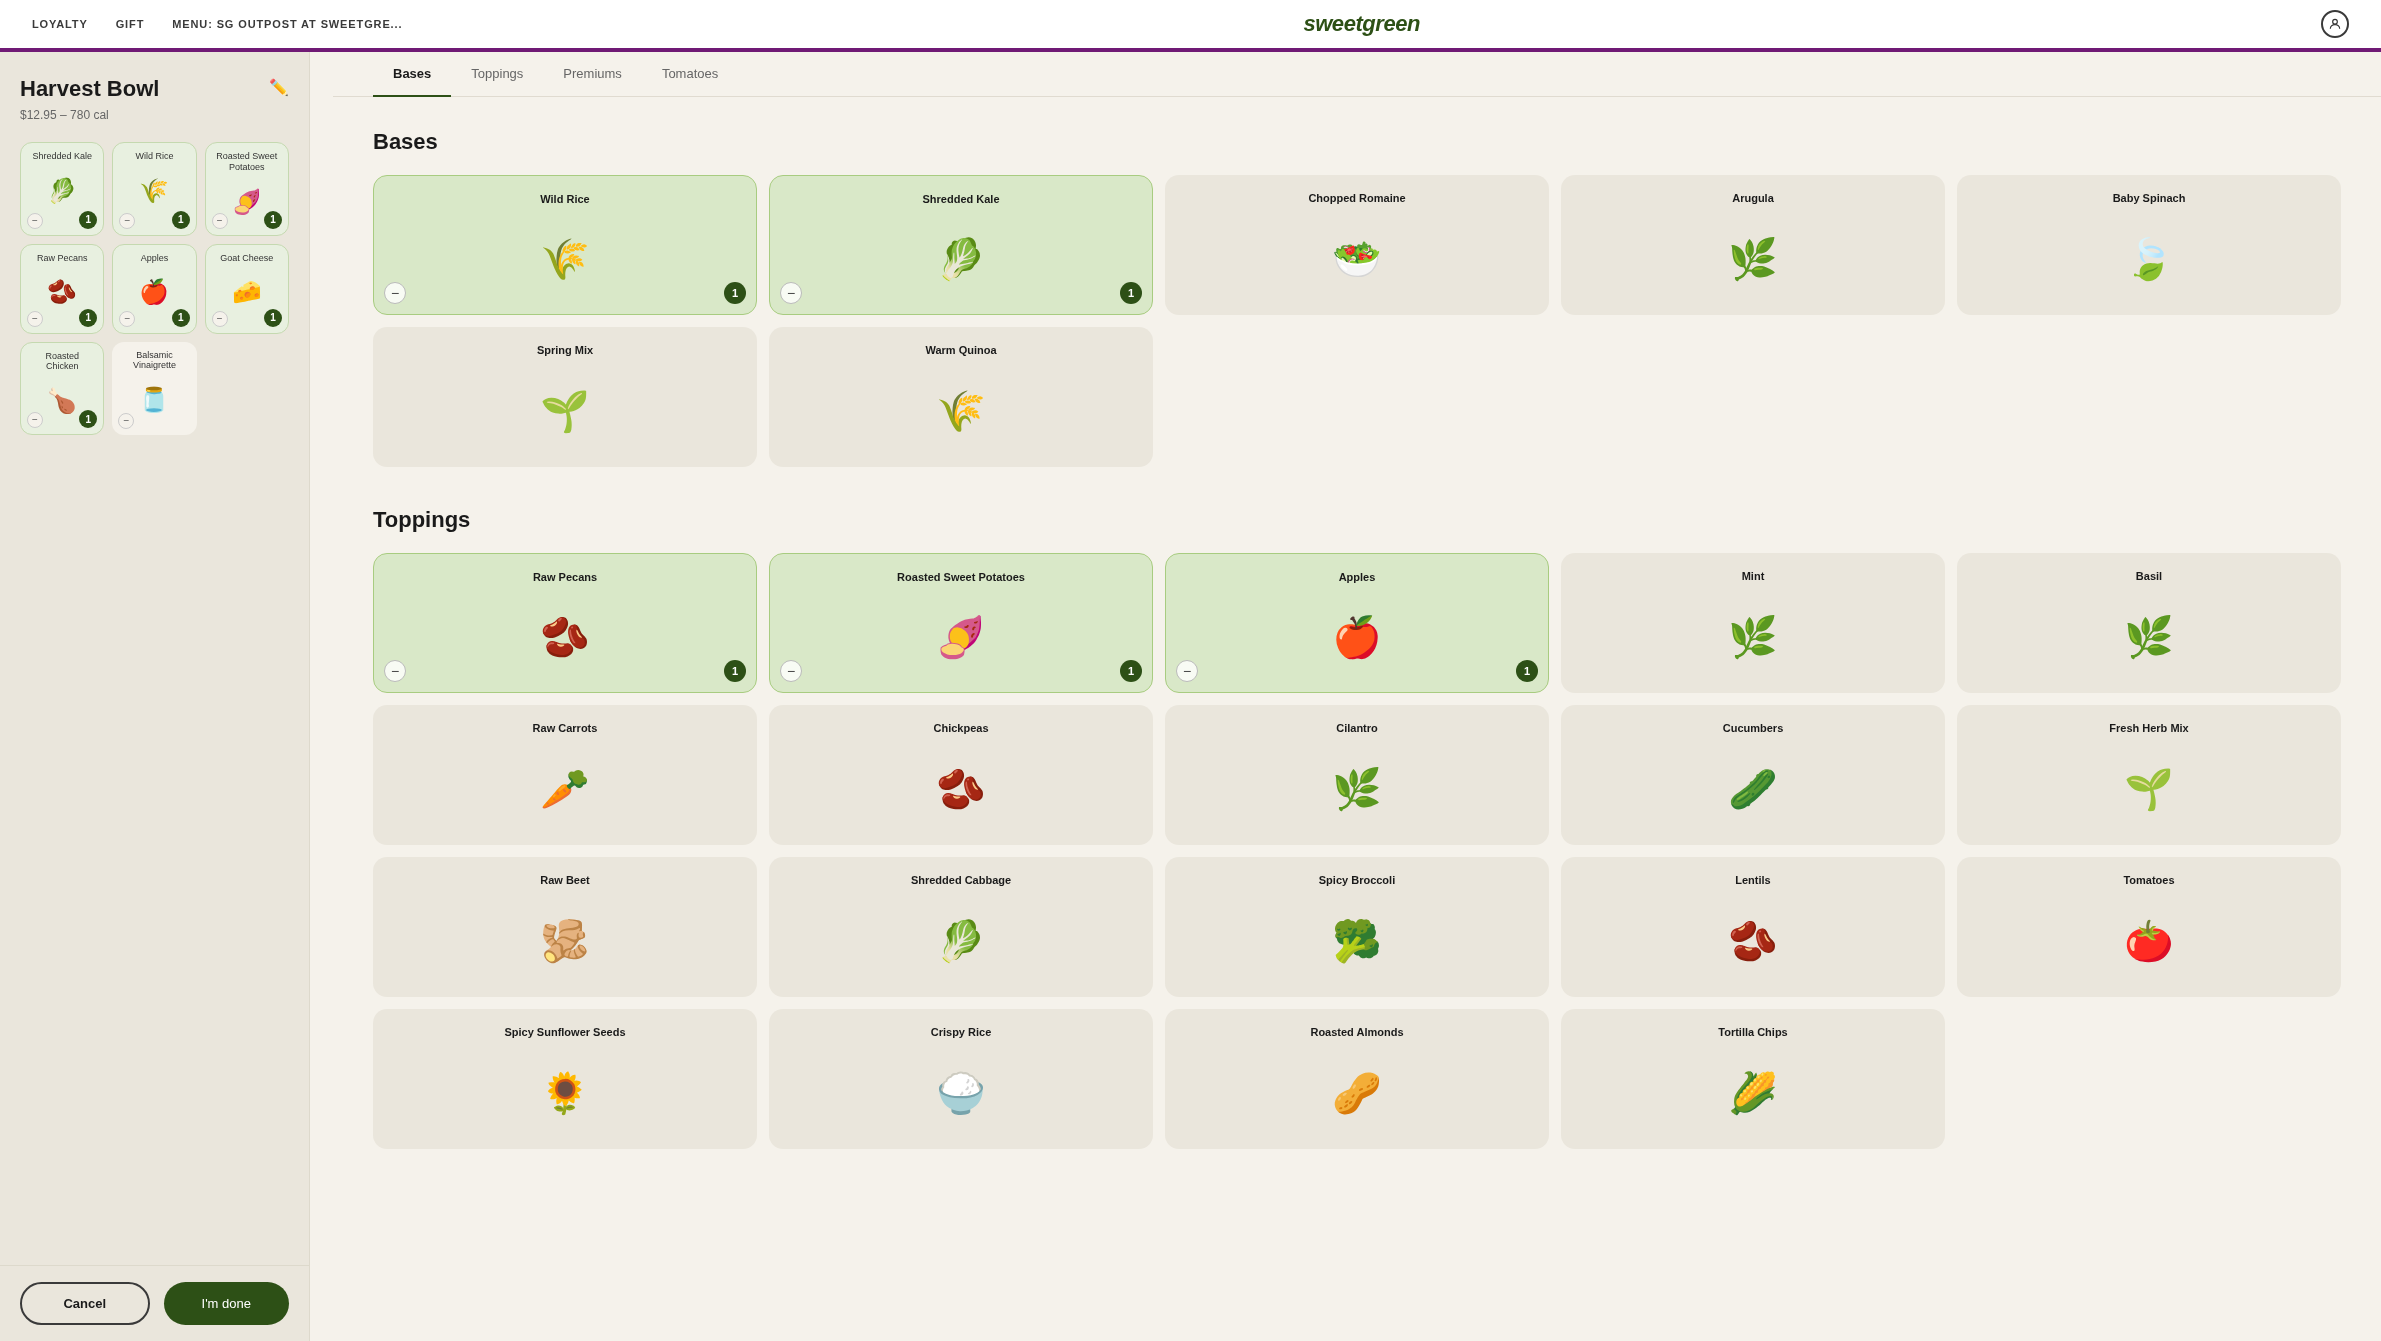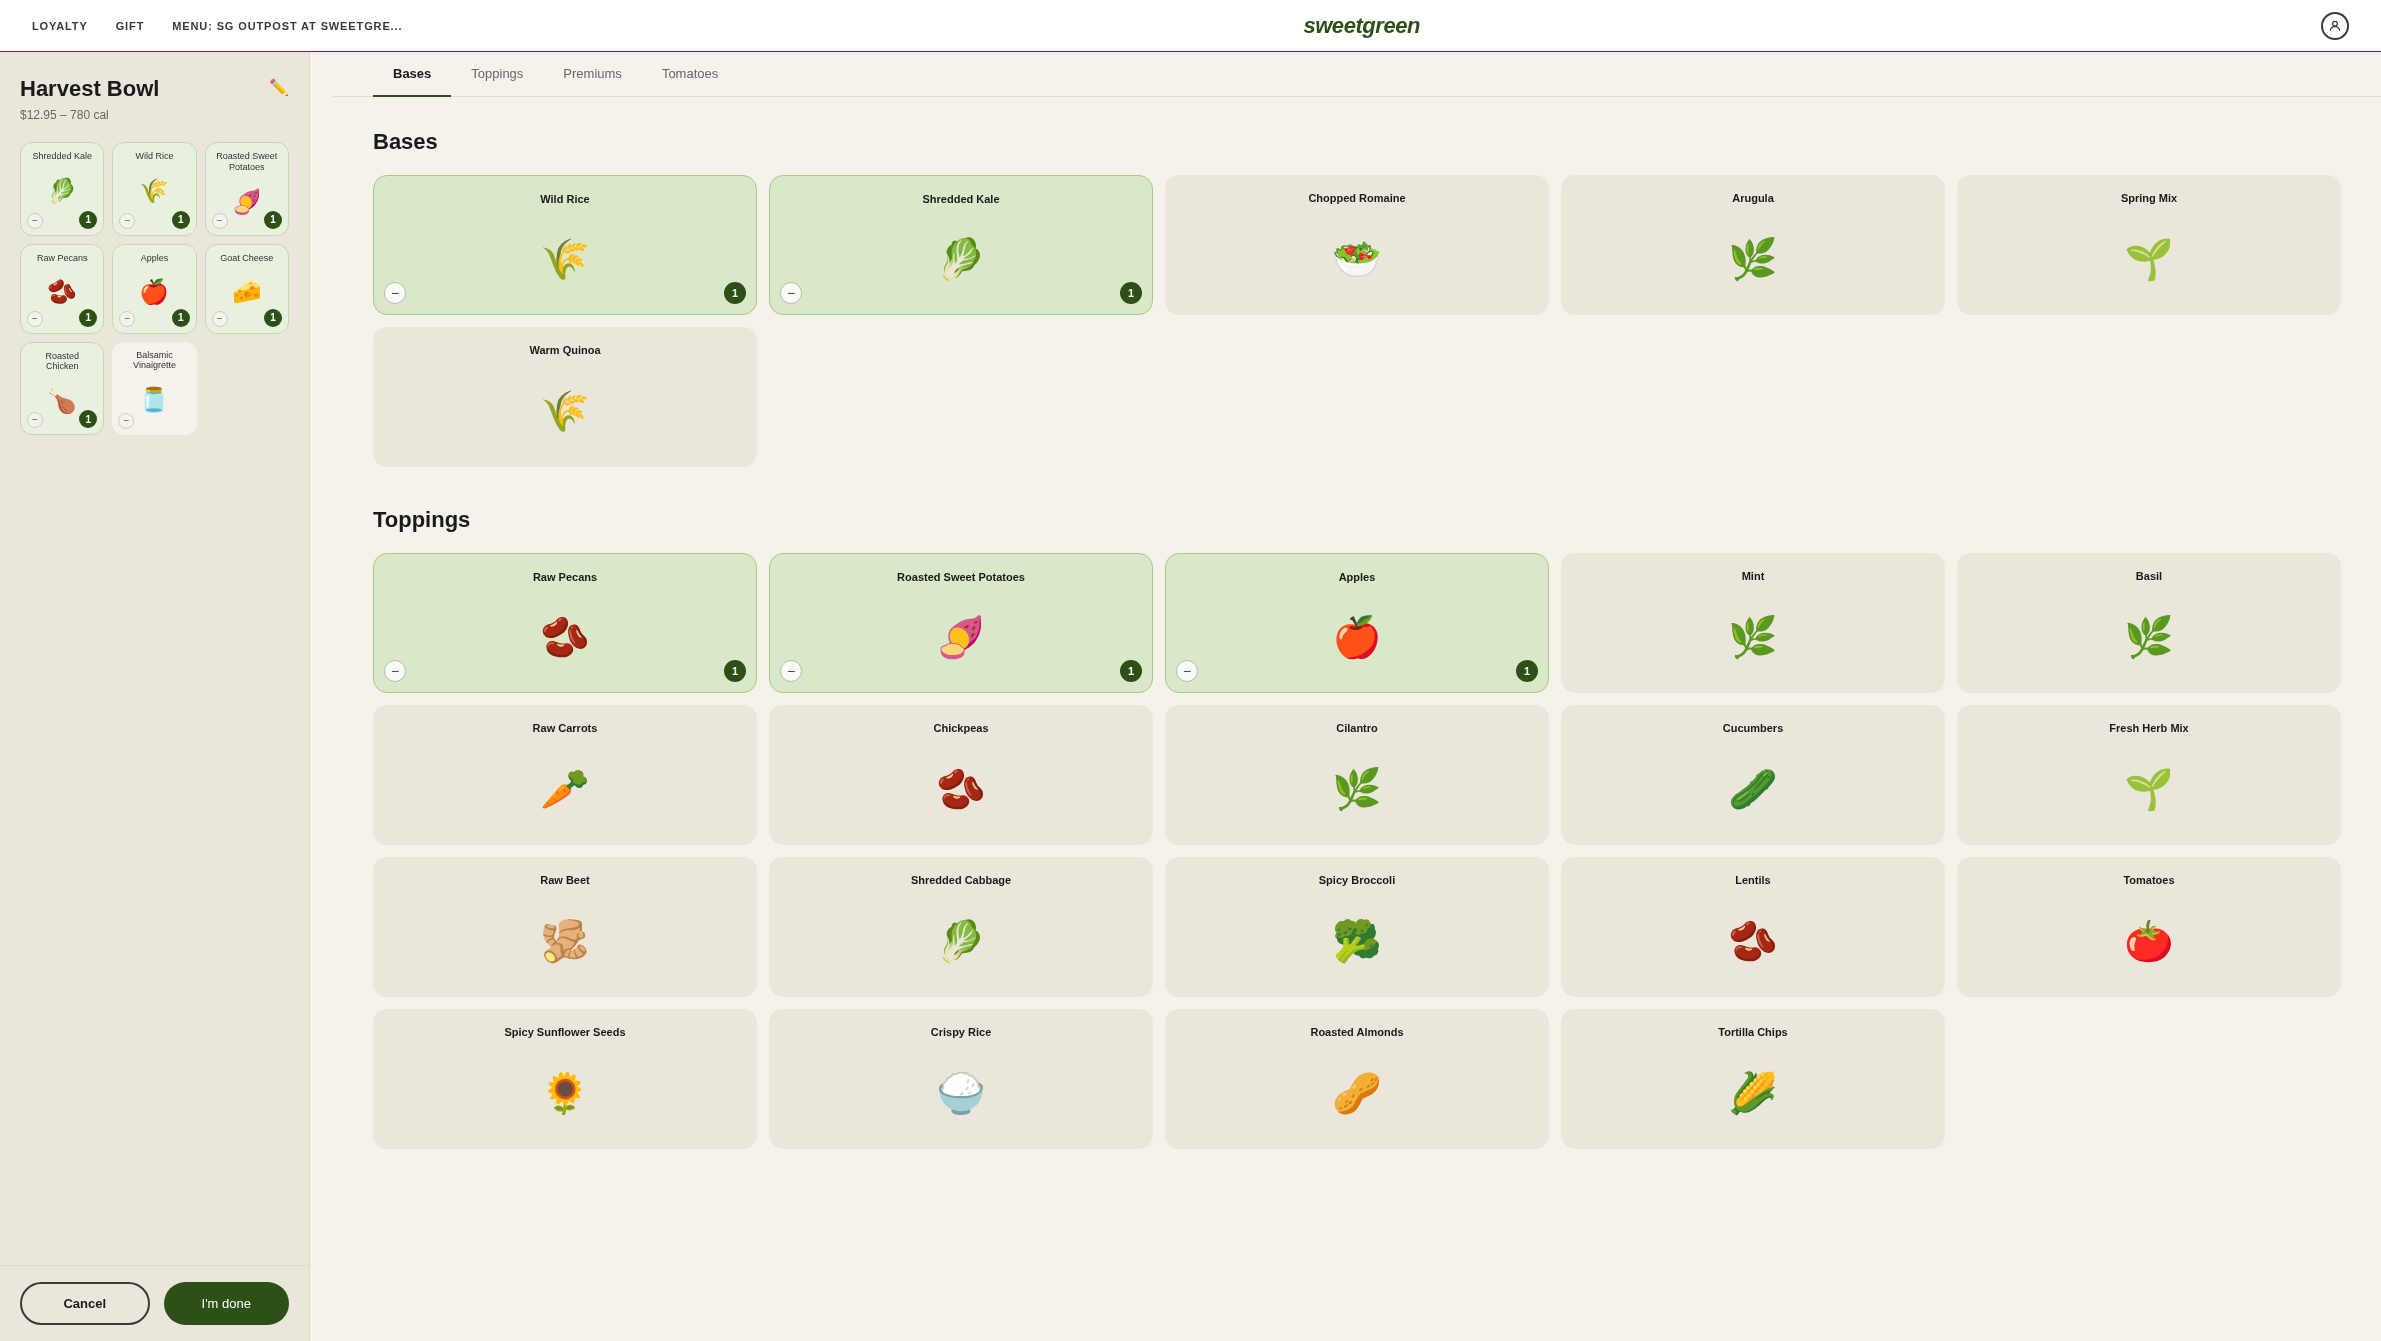--- a/index.html
+++ b/index.html
@@ -12,21 +12,21 @@
     }
 
     
     .top-nav {
       background: #fff;
       display: flex;
       align-items: center;
       justify-content: space-between;
       padding: 0 32px;
       height: 52px;
-      border-bottom: 1px solid #701a75;
+      border-bottom: 4px solid #701a75;
       position: sticky;
       top: 0;
       z-index: 100;
     }
     .nav-left {
       display: flex;
       gap: 28px;
     }
     .nav-link {
       font-size: 11px;
@@ -432,20 +432,25 @@
     <div class="item-card-name">Chopped Romaine</div>
     <div class="item-card-img">🥗</div>
 
   </div>
             <div class="item-card">
     <div class="item-card-name">Arugula</div>
     <div class="item-card-img">🌿</div>
 
   </div>
             <div class="item-card">
+    <div class="item-card-name">Baby Spinach</div>
+    <div class="item-card-img">🍃</div>
+
+  </div>
+            <div class="item-card">
     <div class="item-card-name">Spring Mix</div>
     <div class="item-card-img">🌱</div>
 
   </div>
             <div class="item-card">
     <div class="item-card-name">Warm Quinoa</div>
     <div class="item-card-img">🌾</div>
 
   </div>
           </div>

